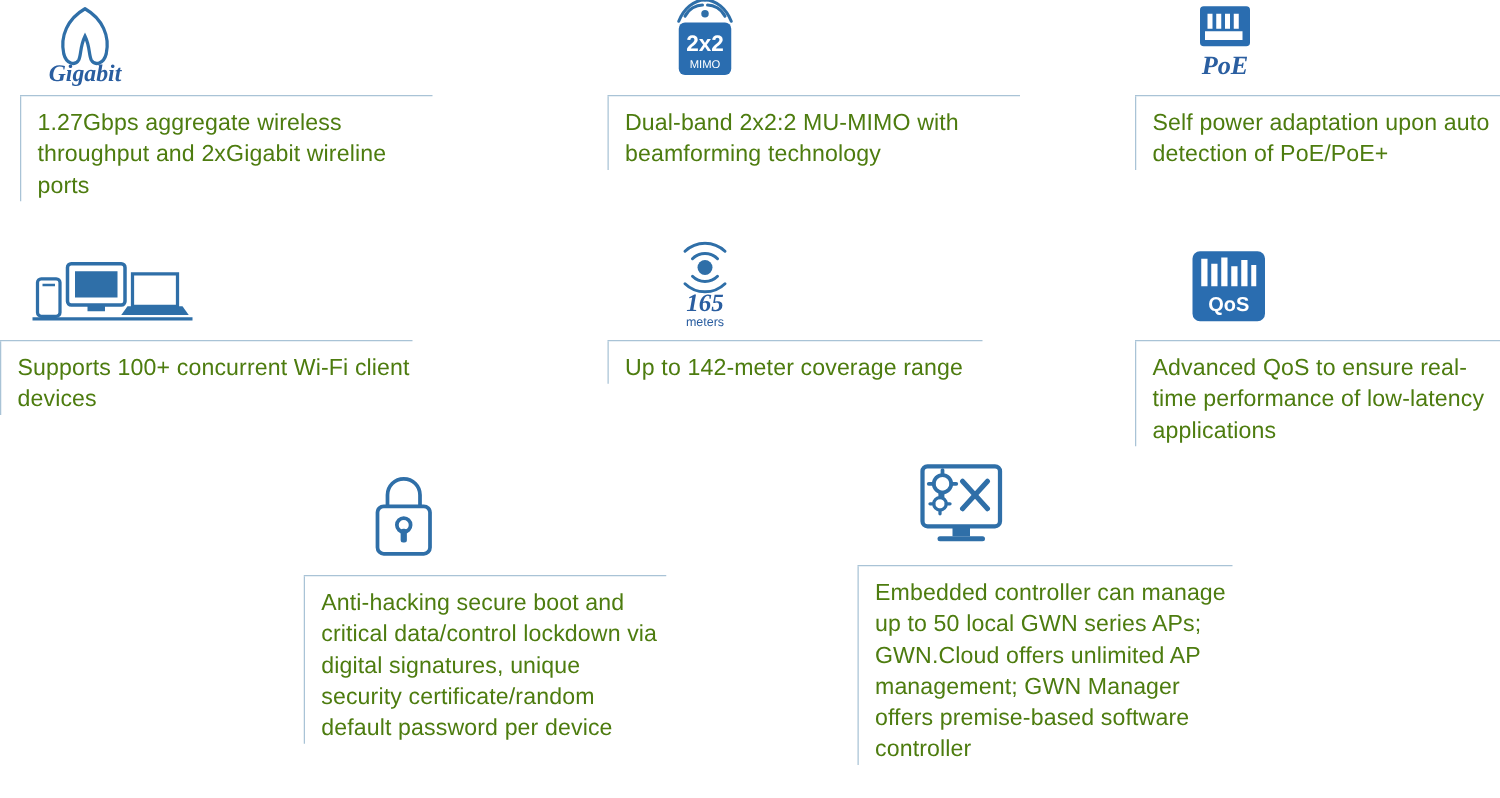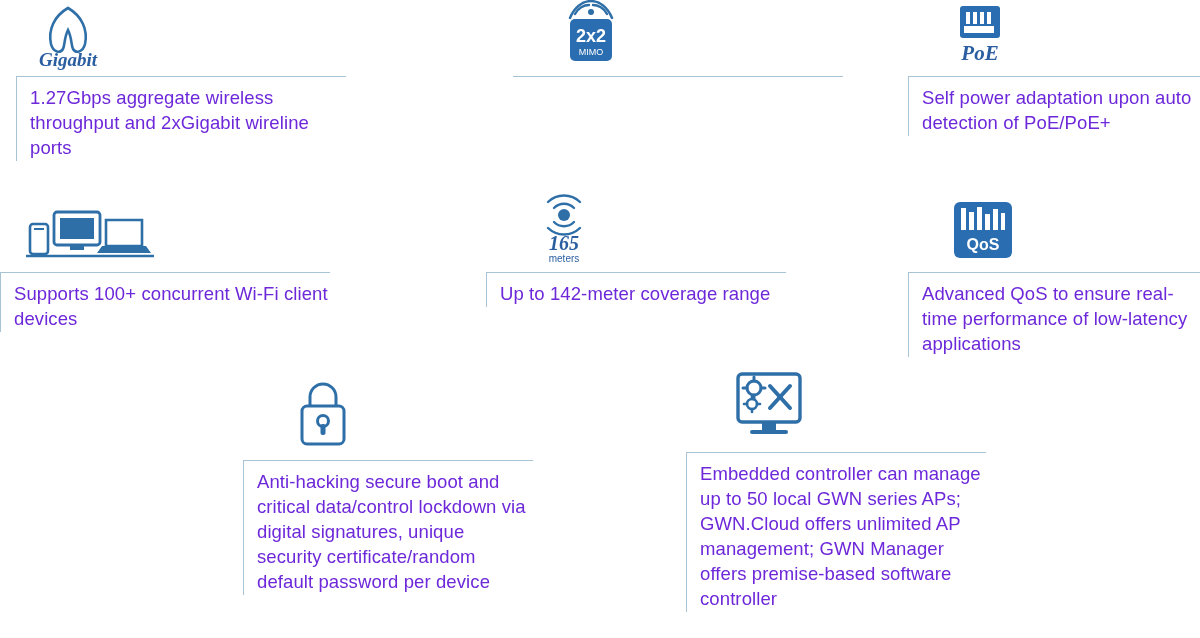--- a/index.html
+++ b/index.html
@@ -44,27 +44,27 @@
   .vrule {
     width: 1px;
     background: #a9c3d6;
     flex: 0 0 1px;
   }
   .text {
     padding-left: 13px;
     padding-top: 9px;
     font-size: 18.5px;
     line-height: 1.35;
-    color: #6d28d9;
+    color: #4d7c0f;
     font-weight: 400;
     letter-spacing: 0.1px;
   }
   
   #f1 { left: 16px;   top: 0px;   width: 330px; }
-  #f2 { left: 513px; top: 0px;   width: 330px; }
+  #f2 { left: 486px; top: 0px;   width: 330px; }
   #f3 { left: 908px; top: 0px;   width: 300px; }
   #f4 { left: 0px;   top: 196px; width: 330px; }
   #f5 { left: 486px; top: 196px; width: 300px; }
   #f6 { left: 908px; top: 196px; width: 300px; }
   #f7 { left: 243px; top: 376px; width: 290px; }
   #f8 { left: 686px; top: 368px; width: 300px; }
 
   
   #f1 .icon-box, #f2 .icon-box, #f3 .icon-box { height: 76px; }
   #f4 .icon-box, #f5 .icon-box, #f6 .icon-box { height: 76px; }
@@ -102,20 +102,24 @@
             <path d="M67 20 C 63 10, 55 3, 46 3"></path>
           </g>
           <circle cx="46" cy="14" r="3" fill="#2f6fa8"></circle>
           <rect x="25" y="21" width="42" height="42" rx="5" fill="#2a6db0"></rect>
           <text x="46" y="44" font-family="Liberation Sans, sans-serif" font-size="18" font-weight="bold" fill="#ffffff" text-anchor="middle">2x2</text>
           <text x="46" y="57" font-family="Liberation Sans, sans-serif" font-size="9" fill="#ffffff" text-anchor="middle">MIMO</text>
         </svg>
       </span>
     </div>
     <div class="rule"></div>
+    <div class="body-wrap">
+      <div class="vrule"></div>
+      <div class="text">Dual-band 2x2:2 MU-MIMO with beamforming technology</div>
+    </div>
   </div>
 
   <div class="feature" id="f3">
     <div class="icon-box">
       <span class="icon-wrap">
         <svg width="92" height="72" viewBox="0 0 92 72" style="margin-left:22px;">
           <rect x="26" y="6" width="40" height="32" rx="3" fill="#2a6db0"></rect>
           <g fill="#ffffff">
             <rect x="32" y="12" width="4" height="12"></rect>
             <rect x="39" y="12" width="4" height="12"></rect>

